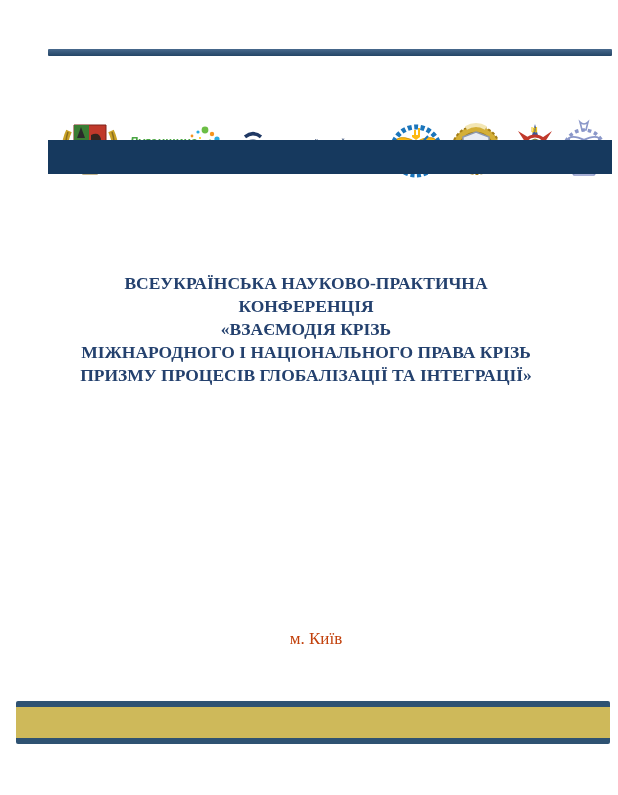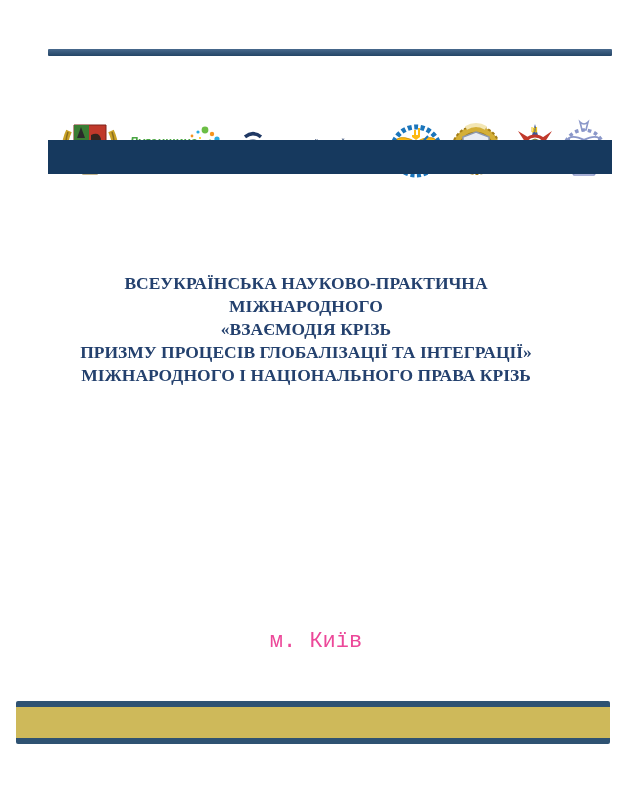--- a/index.html
+++ b/index.html
@@ -51,23 +51,22 @@
     text-align:center;color:#24416E;
     font-weight:bold;font-size:17.5px;line-height:23px;
   }
   .date{
     position:absolute;left:20px;top:457px;width:594px;
     text-align:center;color:#24416E;
     font-weight:bold;font-size:13.5px;
   }
   .city{
     position:absolute;left:16px;top:613px;width:600px;
-    text-align:center;color:#ec4899;
-    font-size:22px;
-    font-family:Liberation Mono, monospace;
+    text-align:center;color:#c2410c;
+    font-size:17px;
   }
   
   .bottom-band{
     position:absolute;left:16px;top:685px;width:594px;height:31px;
     background:#CEB95A;
     border-top:6px solid #2E5272;
     border-bottom:6px solid #2E5272;
     border-radius:2px;
   }
 </style>
@@ -180,24 +179,24 @@
         <line x1="24" y1="40" x2="24" y2="50" stroke="#8A97C9" stroke-width="1.6"></line>
       </svg>
     </div>
 
   </div>
 
   <div class="banner"></div>
 
   <div class="title">
     <div>ВСЕУКРАЇНСЬКА НАУКОВО-ПРАКТИЧНА</div>
-    <div>МІЖНАРОДНОГО</div>
+    <div>КОНФЕРЕНЦІЯ</div>
     <div>«ВЗАЄМОДІЯ КРІЗЬ</div>
+    <div>МІЖНАРОДНОГО І НАЦІОНАЛЬНОГО ПРАВА КРІЗЬ</div>
     <div>ПРИЗМУ ПРОЦЕСІВ ГЛОБАЛІЗАЦІЇ ТА ІНТЕГРАЦІЇ»</div>
-    <div>МІЖНАРОДНОГО І НАЦІОНАЛЬНОГО ПРАВА КРІЗЬ</div>
   </div>
 
 
   <div class="city">м. Київ</div>
 
   <div class="bottom-band"></div>
 
 </div>
 
 </body></html>

